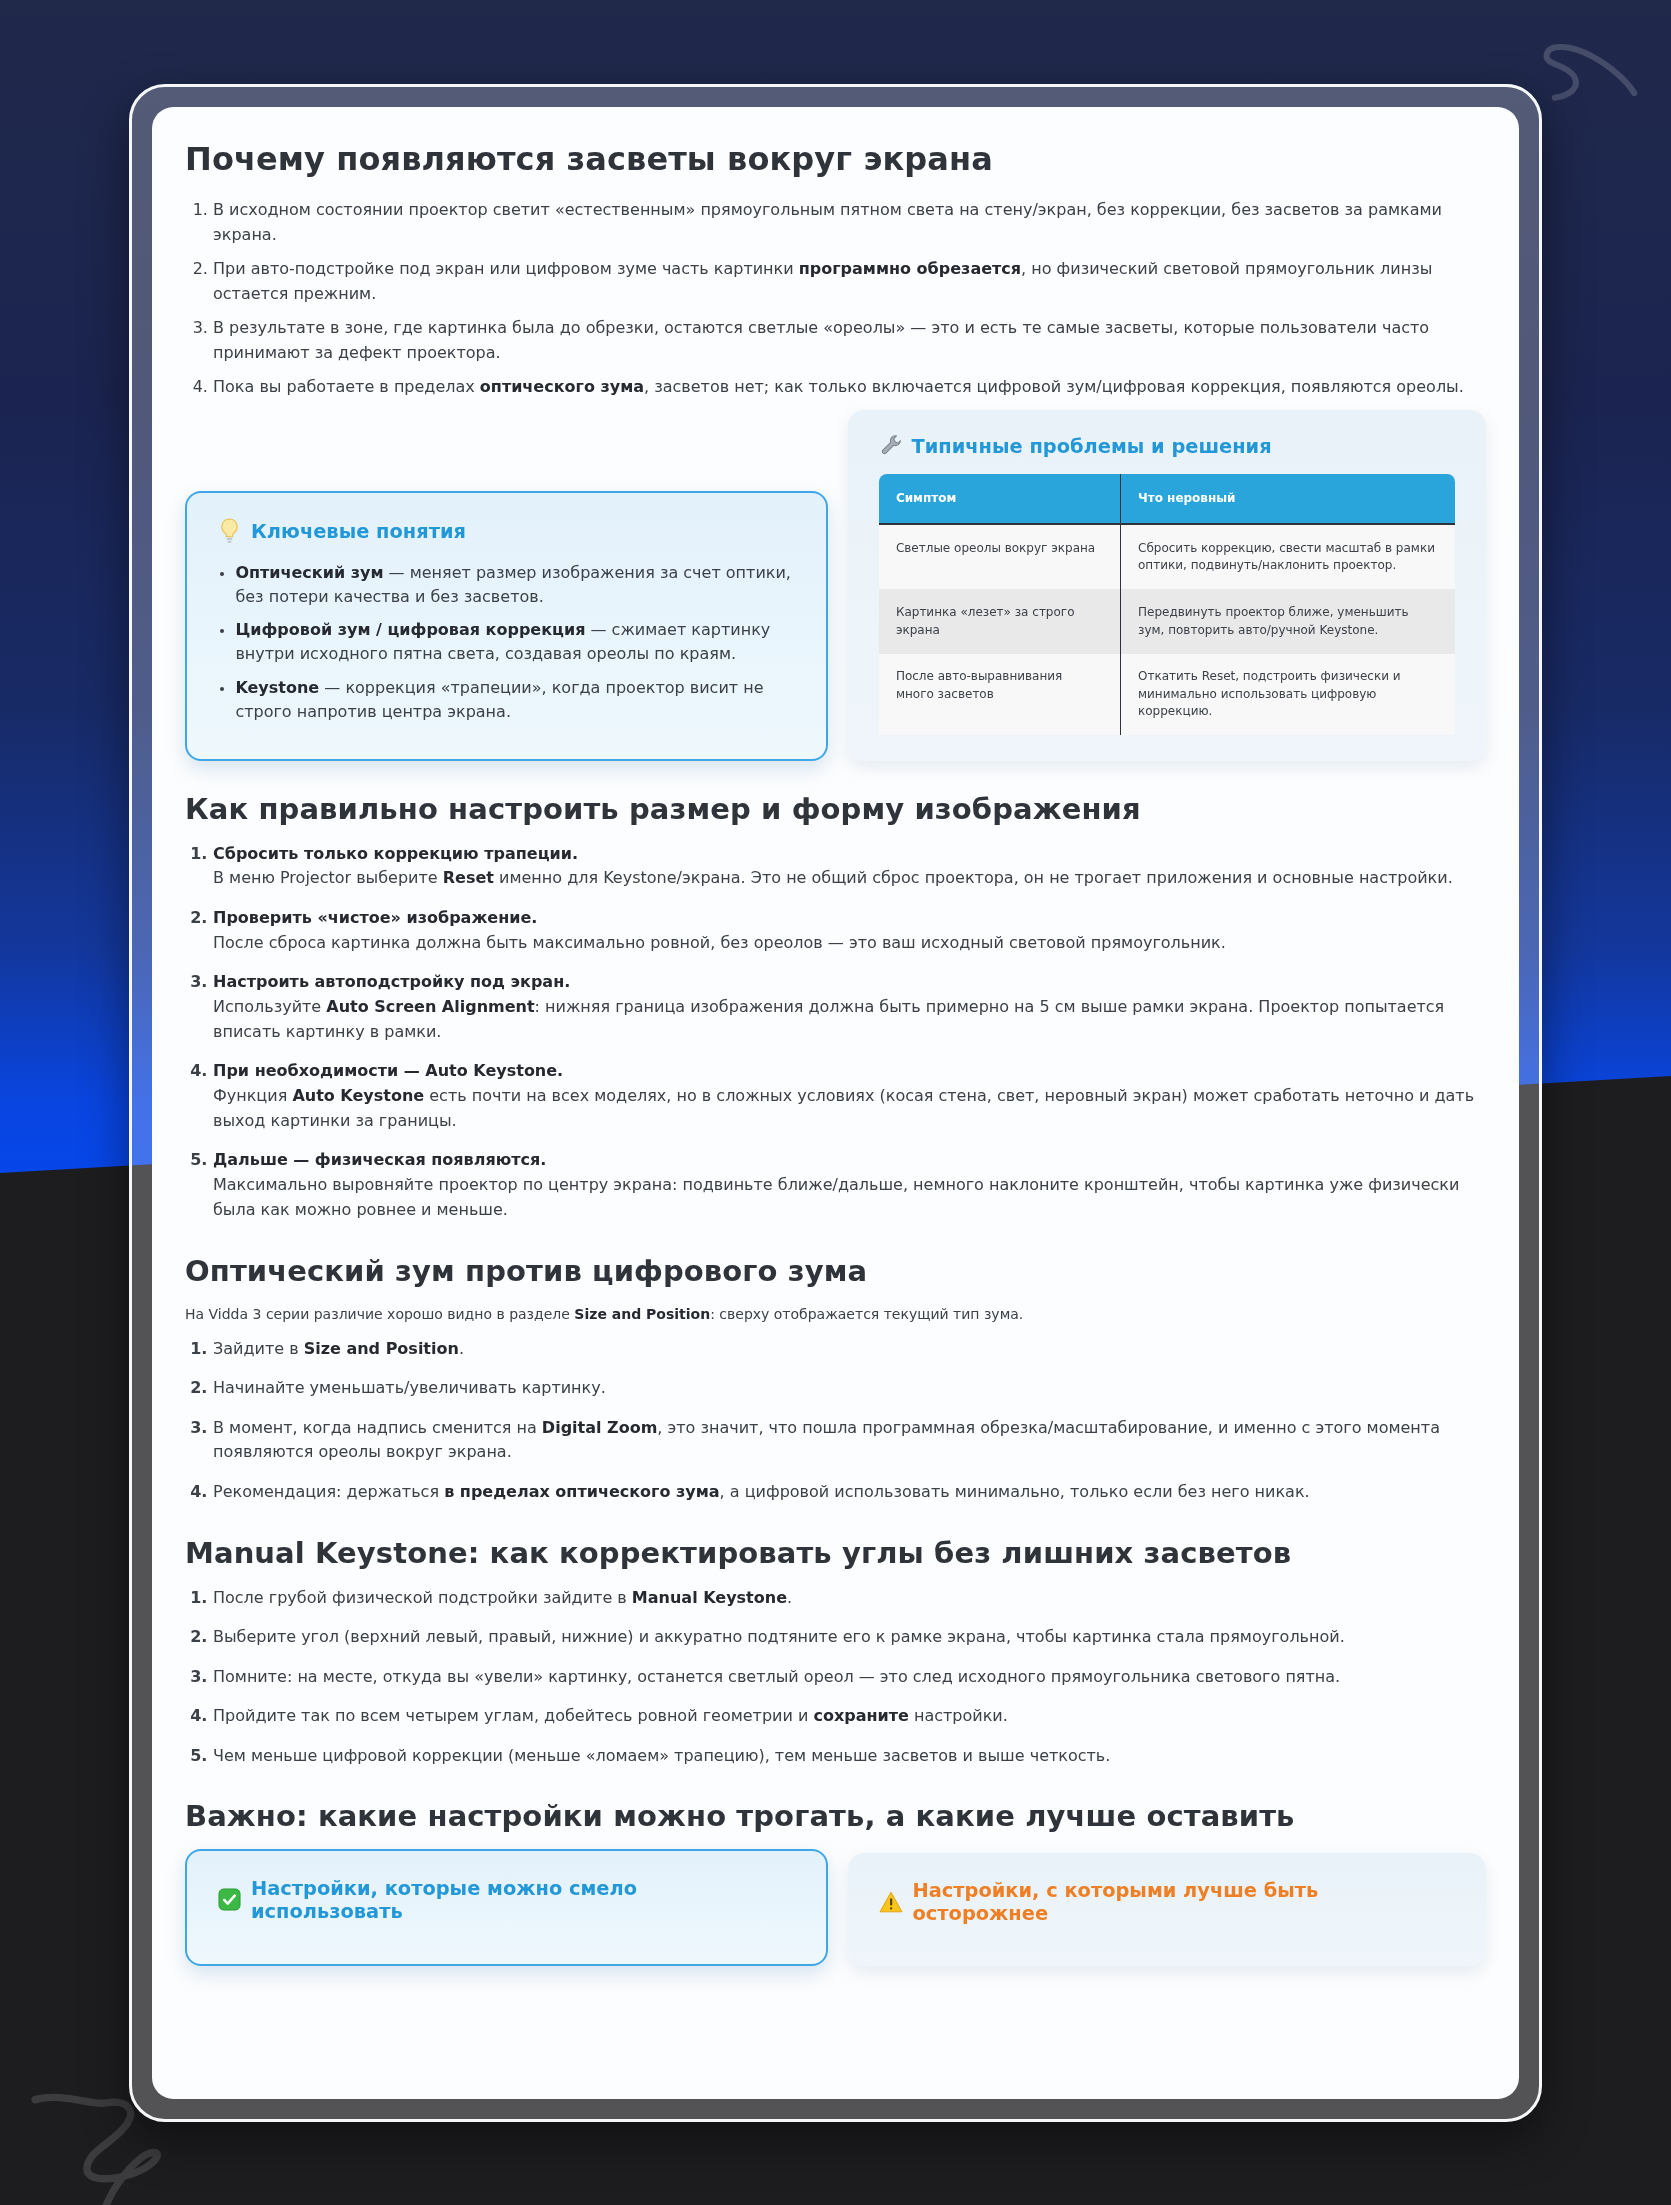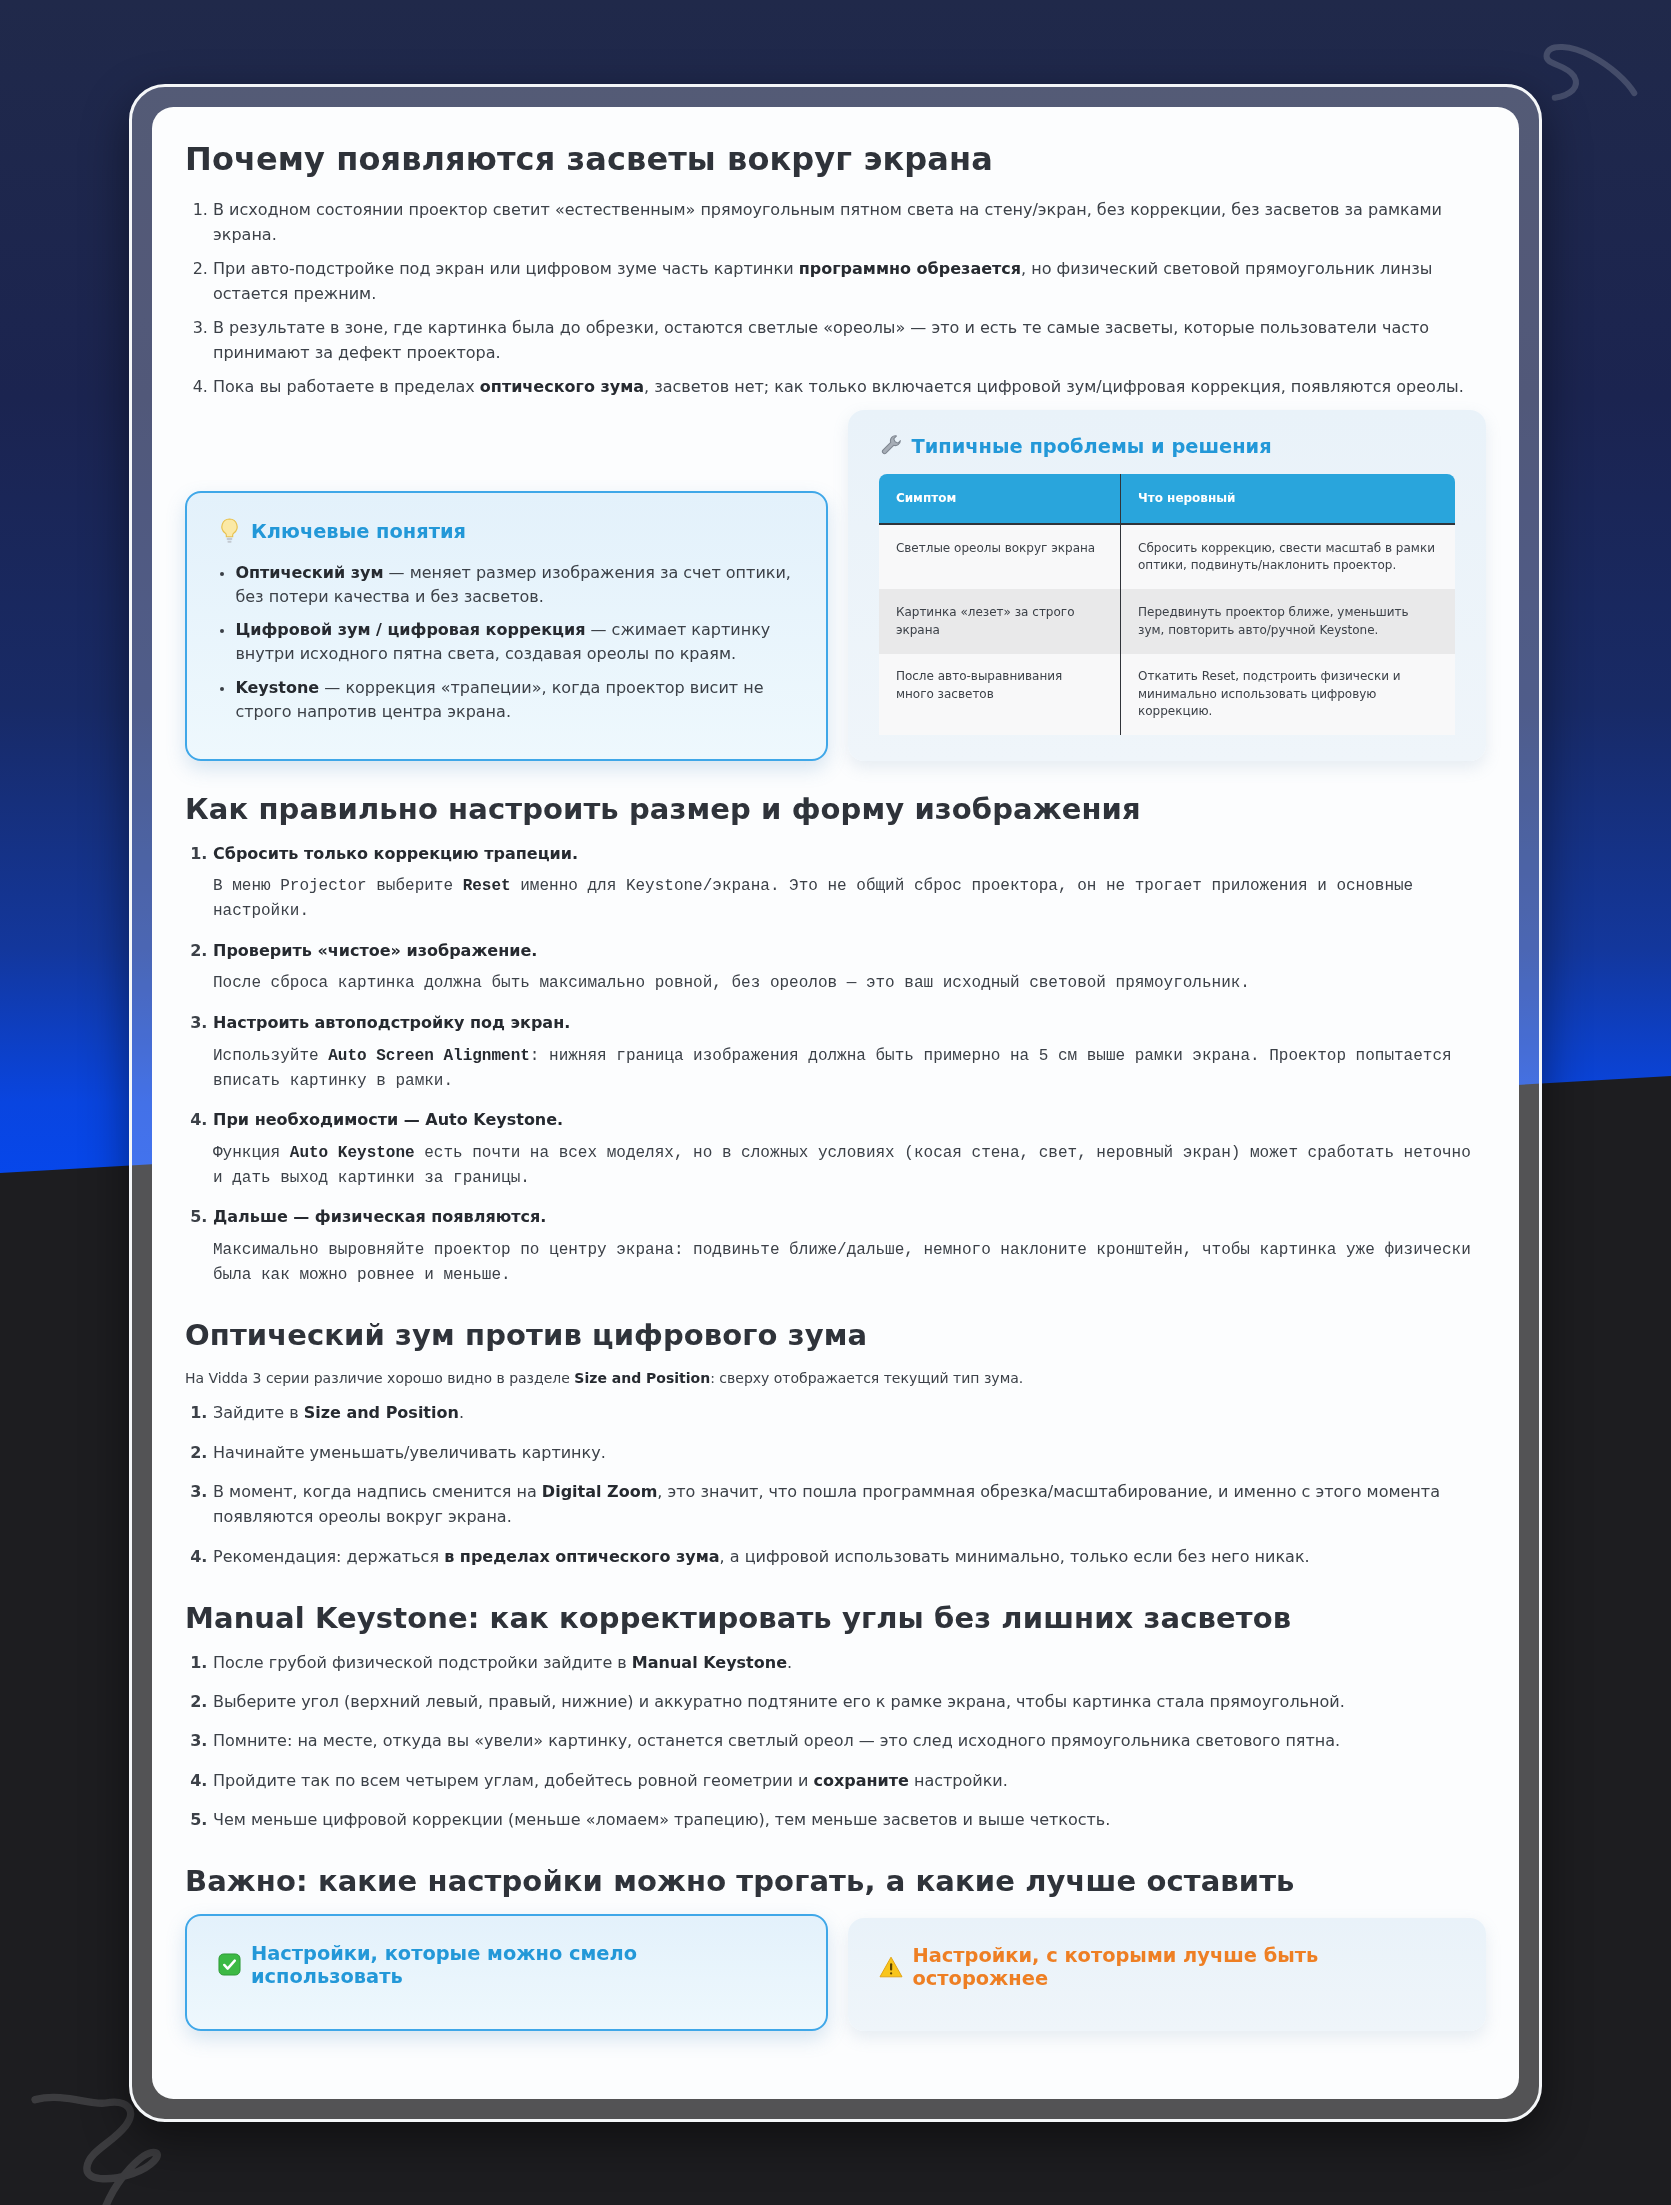--- a/index.html
+++ b/index.html
@@ -40,21 +40,21 @@
   }
 
   h1{font-size:32px;font-weight:700;color:var(--head);margin:16px 0 20px 0;letter-spacing:0.1px;}
   h2{font-size:29px;font-weight:700;color:var(--head);margin:31px 0 16px 0;letter-spacing:0.1px;}
   b{color:#262a30;}
 
   ol{margin:0;padding-left:28px;font-size:16px;line-height:1.55;}
   ol li{margin-bottom:9.4px;}
   ol.steps li{margin-bottom:14.7px;}
   ol.steps li::marker{font-weight:700;}
-  .li-desc{margin-top:8px;font-weight:400;font-family:Liberation Mono, monospace;}
+  .li-desc{margin-top:0;font-weight:400;}
   .note{font-size:14px;line-height:1.5;margin:0 0 12px 0;}
 
   .row{display:flex;gap:20px;align-items:flex-end;margin-top:4px;}
   .box{flex:1;box-sizing:border-box;border-radius:16px;padding:25.4px 31px;}
   .box.bordered{
     background:linear-gradient(180deg,#e3f1fb 0%,#eef8fd 100%);
     border:2px solid var(--accent-border);
     box-shadow:0 8px 18.7px rgba(80,140,190,0.22);
   }
   .box.plain{

